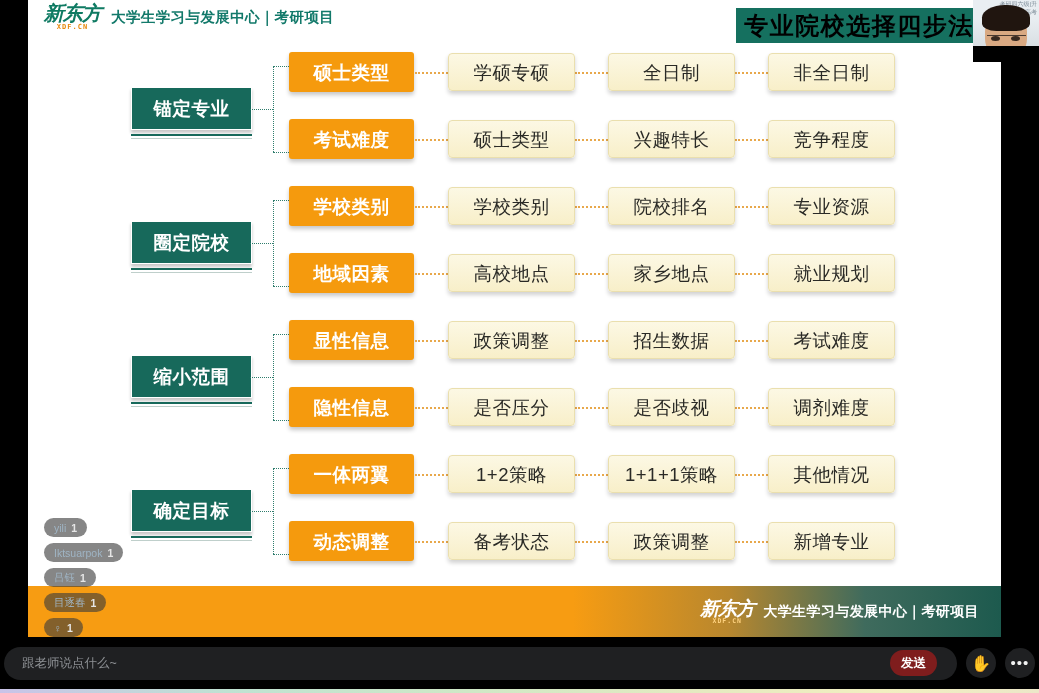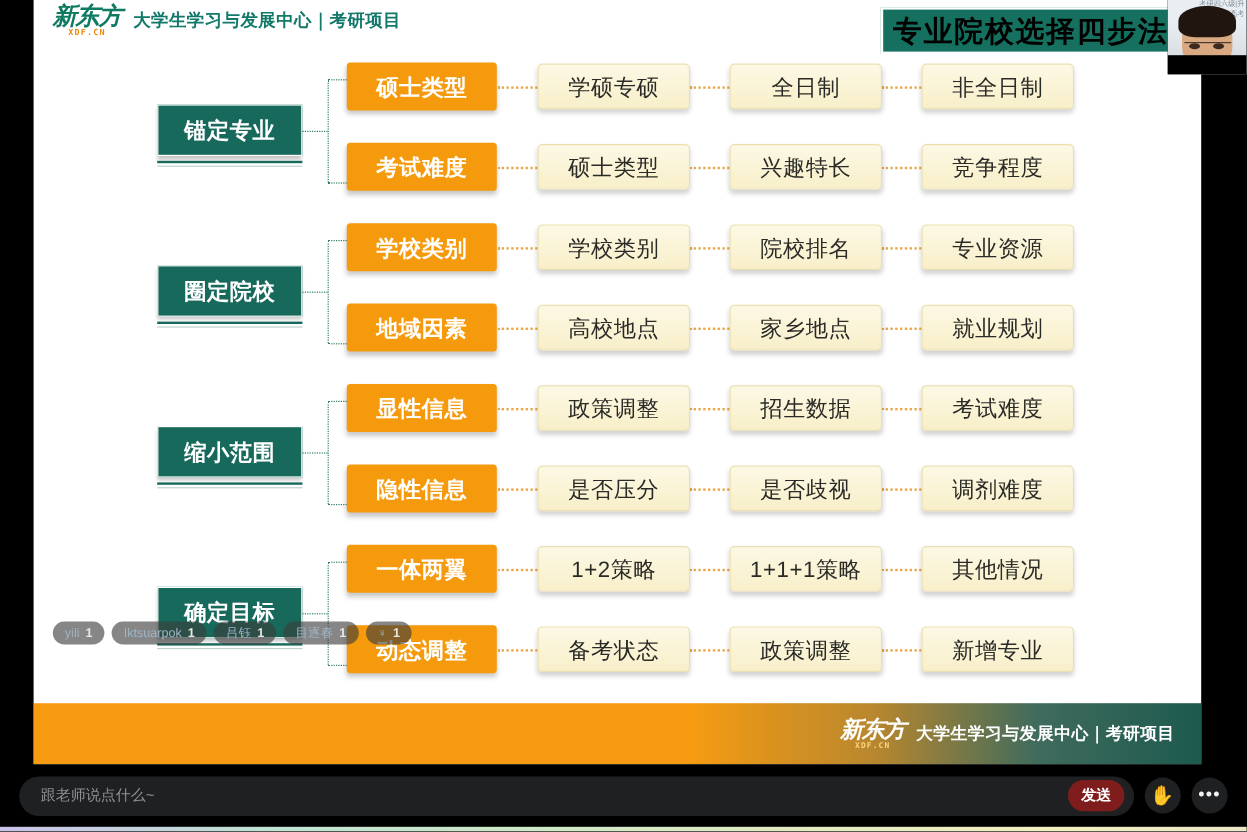--- a/index.html
+++ b/index.html
@@ -176,21 +176,21 @@
     font-family: "DejaVu Sans Mono", monospace;
   }
   .footer-title {
     font-size: 14px; font-weight: 700; color: #ffffff; letter-spacing: .4px;
     white-space: nowrap;
   }
 
   
   .badges {
     position: absolute; left: 16px; top: 518px;
-    display: flex; gap: 6px; align-items: flex-start;
+    display: flex; flex-direction: column; gap: 6px; align-items: flex-start;
     z-index: 40;
   }
   .badge {
     display: inline-flex; align-items: center; gap: 5px;
     height: 19px; padding: 0 10px;
     border-radius: 10px;
     background: rgba(60,60,60,.62);
     white-space: nowrap;
   }
   .badge .bname { font-size: 10.5px; color: #9fb4c4; }
@@ -236,21 +236,21 @@
     position: absolute; left: 0; bottom: 0; width: 100%; height: 16px;
     background: #000;
   }
 
   
   #chatbar {
     position: absolute; left: 0; top: 637px;
     width: 1039px; height: 52px;
     background: #000000;
     display: flex; align-items: center; gap: 9px;
-    padding: 0 16px;
+    padding: 0 4px;
   }
   .chat-input {
     flex: 1 1 auto; height: 33px;
     background: #1f2022; border: none; border-radius: 17px;
     color: #d8d8d8; font-size: 12.5px;
     padding: 0 18px;
     outline: none;
     font-family: "Liberation Sans", sans-serif;
   }
   .chat-input::placeholder { color: #8d9094; }

